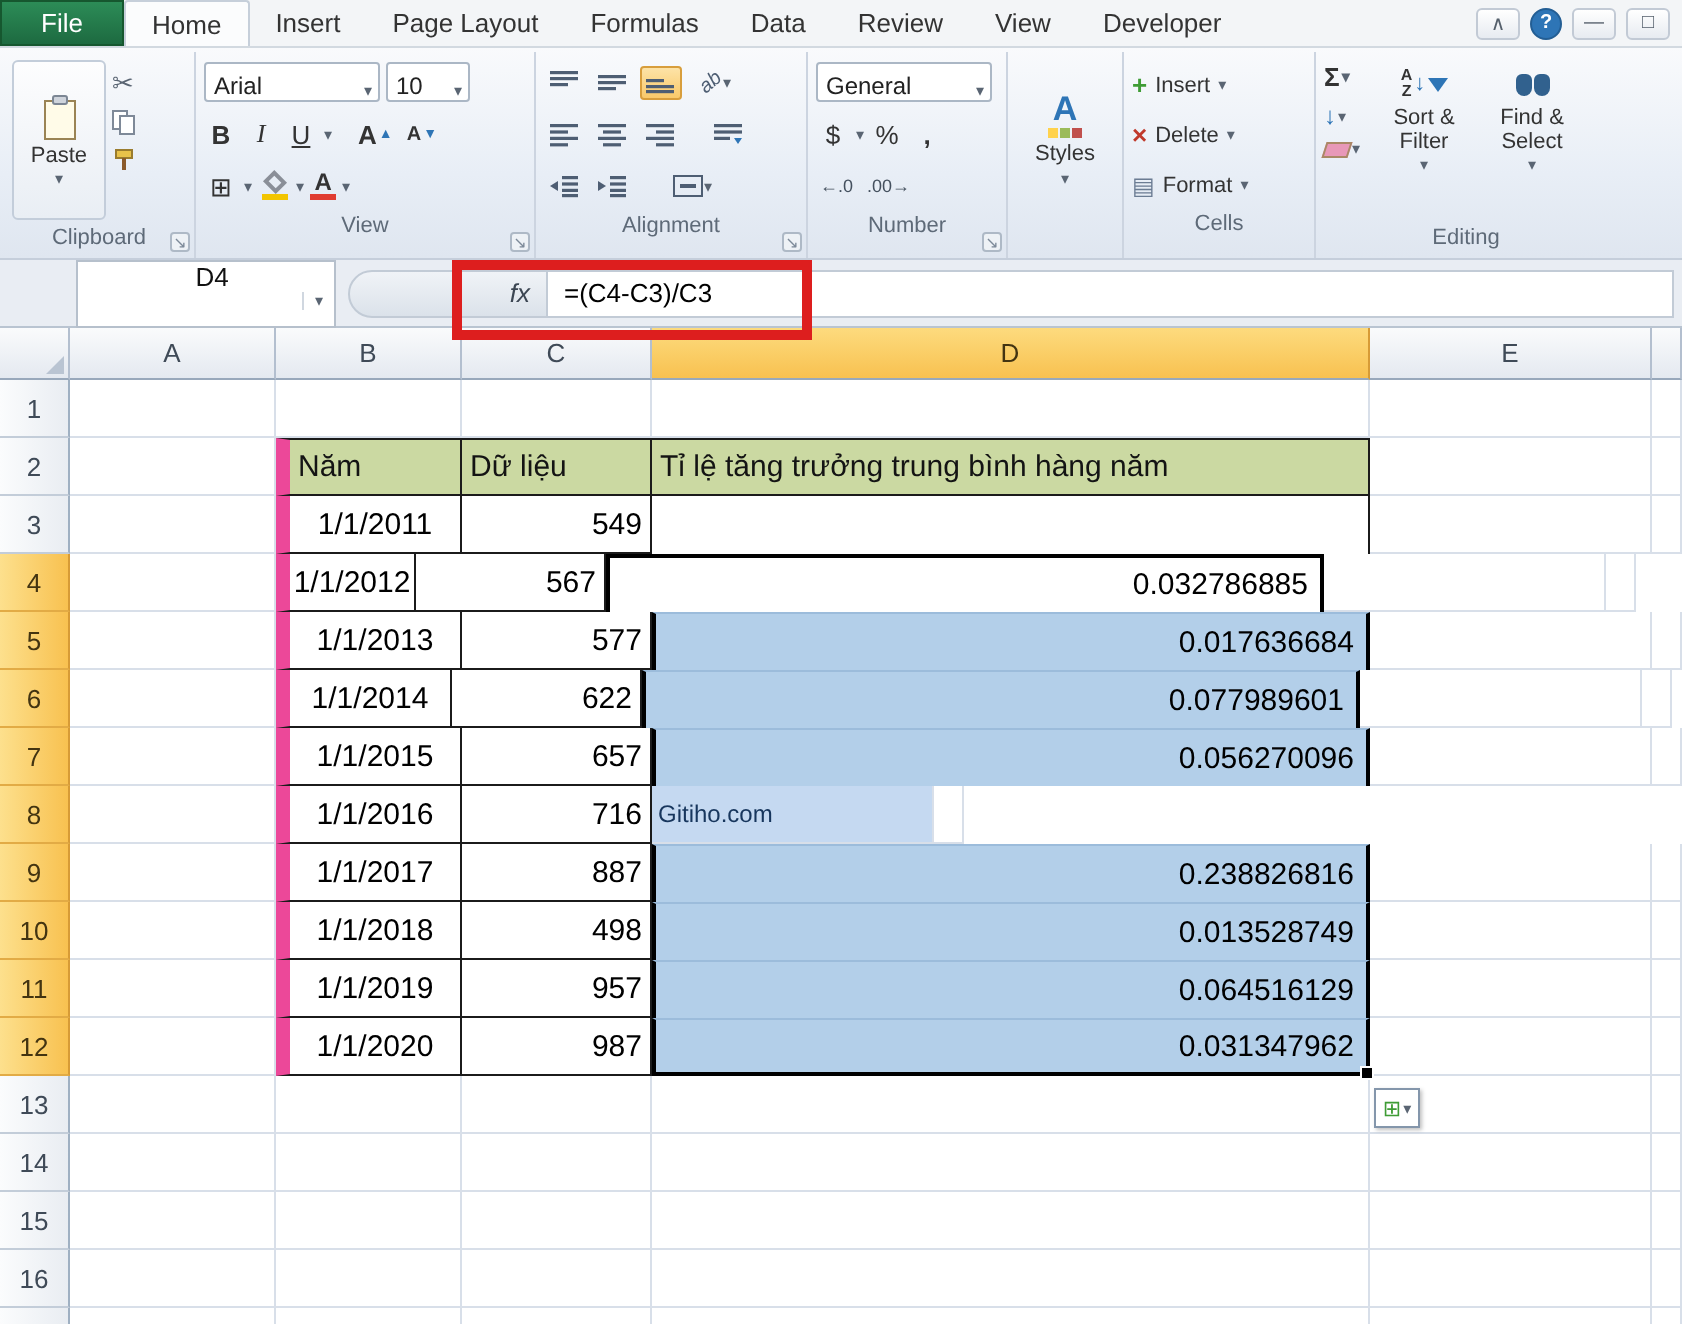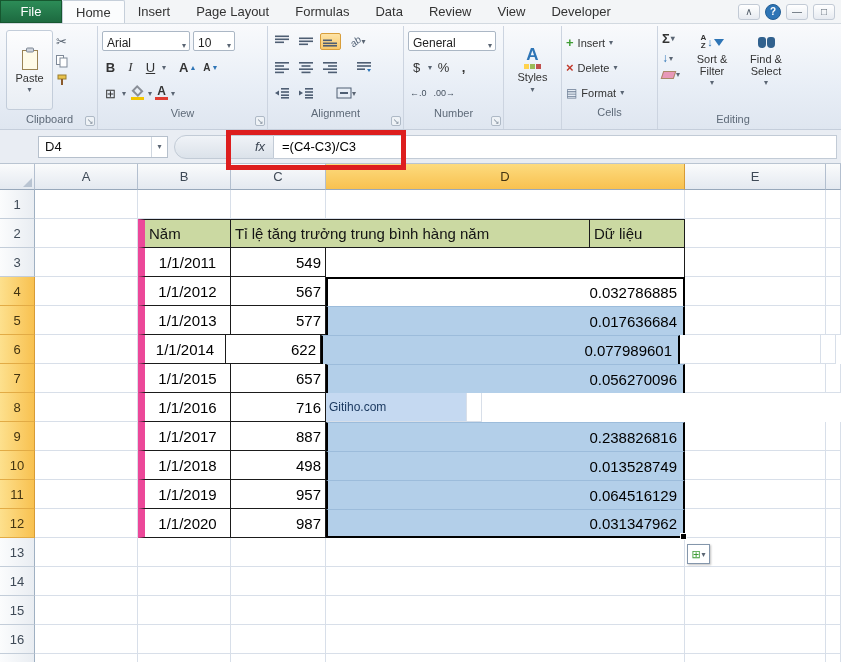--- a/index.html
+++ b/index.html
@@ -82,22 +82,22 @@
             border-top: 7px solid #2e75b6; }
   .binoc { display: flex; gap: 1px; height: 22px; align-items: center; }
   .binoc i { width: 8px; height: 11px; background: #31618e; border-radius: 3px 3px 4px 4px; display: block; }
   .eraser { width: 13px; height: 8px; background: #e898b8; border: 1px solid #a86; transform: skewX(-18deg); display: inline-block; }
   .fill-ic { color: #2e75b6; font-weight: bold; font-size: 12px; }
   .dec { font-size: 9px; color: #44505e; }
 
   
   .fbar { height: 34px; background: #e9edf3; border-bottom: 1px solid #b9c4d1;
           display: flex; align-items: center; padding: 0 4px 0 38px; }
-  .namebox { width: 130px; height: 22px; background: #fff; border: 1px solid #b6c0cc;
-             display: flex; align-items: center; font-size: 13px; padding-left: 6px; color: #111; }
+  .namebox { width: 130px; height: 34px; background: #fff; border: 1px solid #b6c0cc;
+             display: flex; align-items: center; font-size: 13px; padding-left: 6px; color: #111; flex-direction: column; }
   .nb-caret { margin-left: auto; width: 16px; border-left: 1px solid #d0d7e0; text-align: center;
               font-size: 8px; color: #5a6573; align-self: stretch; display: flex; align-items: center; justify-content: center; }
   .fx-pill { width: 100px; height: 24px; background: linear-gradient(#f0f3f7,#dbe2ea);
              border: 1px solid #c2cbd6; border-radius: 12px 0 0 12px; margin-left: 6px;
              display: flex; align-items: center; justify-content: flex-end; padding-right: 8px;
              font-style: italic; font-size: 13px; color: #3c4document; color: #3c4653; }
   .ffield { flex: 1; height: 24px; background: #fff; border: 1px solid #c2cbd6; border-left: none;
             display: flex; align-items: center; font-size: 13px; padding-left: 8px; color: #000; }
   .redbox { position: absolute; left: 226px; top: 130px; width: 180px; height: 40px;
             border: 5px solid #dd1e1e; z-index: 50; pointer-events: none; }
@@ -483,38 +483,38 @@
           <div class="cell" style="width: 93px;"></div>
           <div class="cell" style="width: 95px;"></div>
           <div class="cell" style="width: 359px;"></div>
           <div class="cell" style="width: 141px;"></div>
           <div class="cell" style="width: 15px;"></div>
         </div>
         <div class="row">
           <div class="rh">2</div>
           <div class="cell" style="width: 103px;"></div>
           <div class="cell th tb-b" style="width: 93px;">Năm</div>
+          <div class="cell th" style="width: 95px;">Dữ liệu</div>
           <div class="cell th" style="width: 359px;">Tỉ lệ tăng trưởng trung bình hàng năm</div>
-          <div class="cell th" style="width: 95px;">Dữ liệu</div>
           <div class="cell" style="width: 141px;"></div>
           <div class="cell" style="width: 15px;"></div>
         </div>
         <div class="row">
           <div class="rh">3</div>
           <div class="cell" style="width: 103px;"></div>
           <div class="cell b-cell tb-b" style="width: 93px;">1/1/2011</div>
           <div class="cell c-cell" style="width: 95px;">549</div>
           <div class="cell d3" style="width: 359px;"></div>
           <div class="cell" style="width: 141px;"></div>
           <div class="cell" style="width: 15px;"></div>
         </div>
         <div class="row">
           <div class="rh sel">4</div>
           <div class="cell" style="width: 103px;"></div>
-          <div class="cell b-cell tb-b" style="width: 93px;">1/1/2012</div>
+          <div class="cell b-cell tb-b" style="width: 70px;">1/1/2012</div>
           <div class="cell c-cell" style="width: 95px;">567</div>
           <div class="cell d-active num" style="width: 359px;">0.032786885</div>
           <div class="cell" style="width: 141px;"></div>
           <div class="cell" style="width: 15px;"></div>
         </div>
         <div class="row">
           <div class="rh sel">5</div>
           <div class="cell" style="width: 103px;"></div>
           <div class="cell b-cell tb-b" style="width: 93px;">1/1/2013</div>
           <div class="cell c-cell" style="width: 95px;">577</div>

